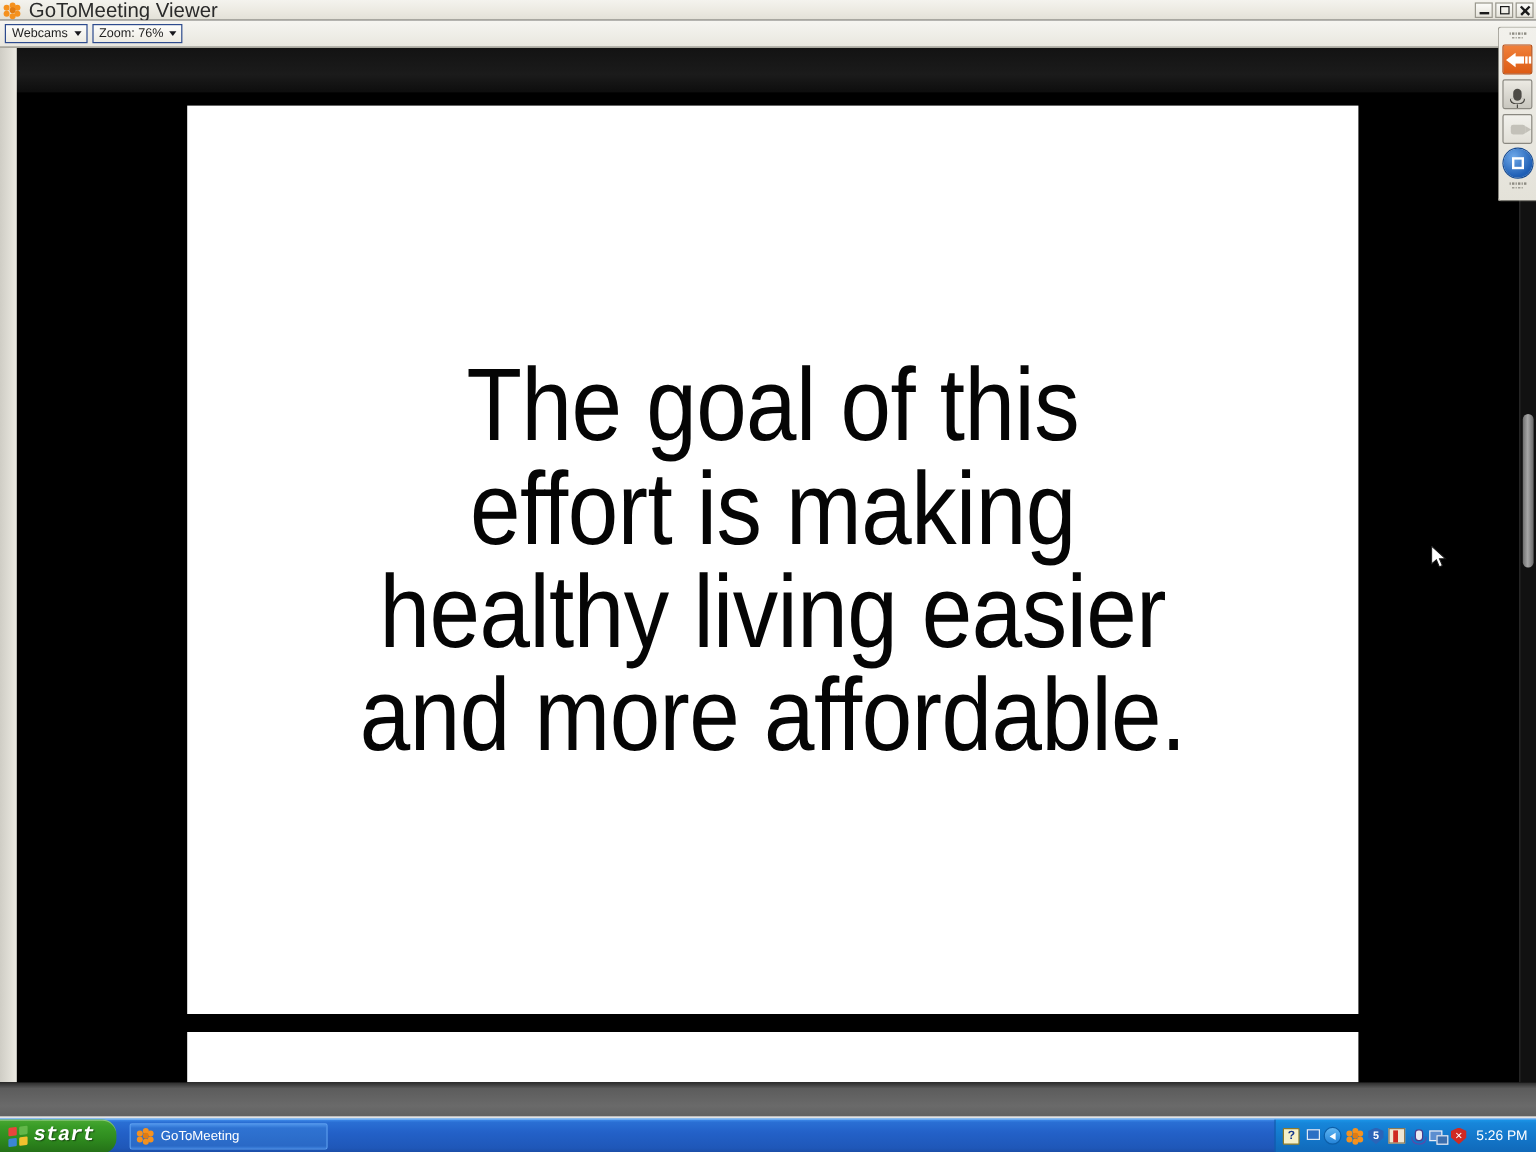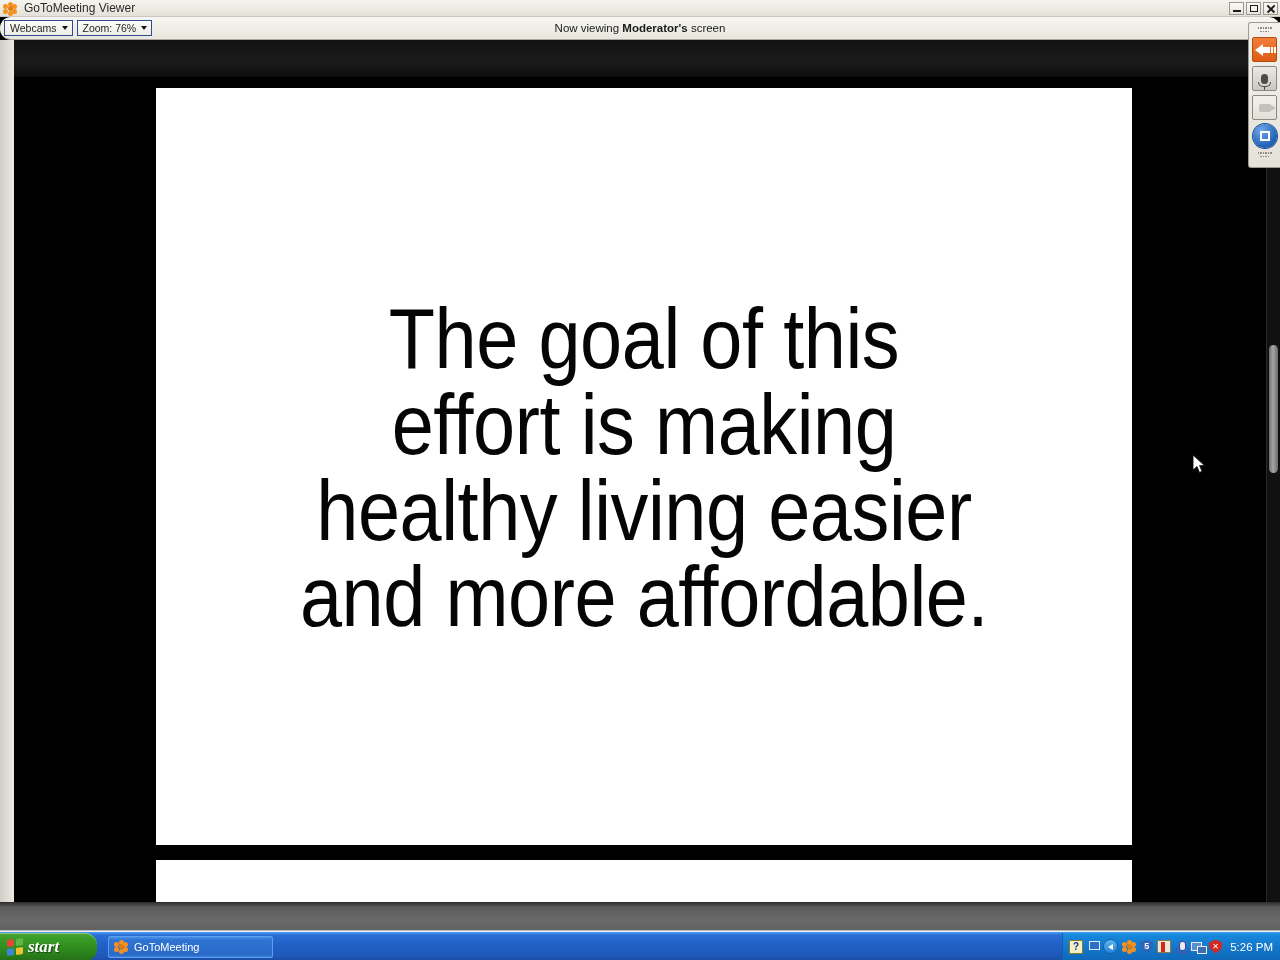--- a/index.html
+++ b/index.html
@@ -13,21 +13,21 @@
 
   
   .titlebar {
     position: absolute; left: 0; top: 0; width: 1280px; height: 17px;
     background: linear-gradient(to bottom, #f4f3ee 0%, #eceae2 55%, #e3e1d8 100%);
     border-bottom: 1px solid #c8c6bd;
     display: flex; align-items: center;
   }
   .tb-icon { width: 18px; height: 15px; margin-left: 3px; position: relative; }
   .tb-title {
-    font-size: 12px; color: #2b2b2b; margin-left: 3px;
+    font-size: 17px; color: #2b2b2b; margin-left: 3px;
     white-space: nowrap; line-height: 15px;
   }
   .tb-spacer { flex: 1; }
   .tb-buttons { display: flex; gap: 2px; margin-right: 2px; }
   .tb-btn {
     width: 15px; height: 13px;
     background: linear-gradient(to bottom,#fbfbf8,#e6e4db);
     border: 1px solid #9a988e;
     position: relative;
   }
@@ -52,21 +52,21 @@
   .flower i.p4 { left: 4.5px; top: 9.5px; }
   .flower i.p5 { left: 0px;  top: 7.2px; }
   .flower i.p6 { left: 0px;  top: 2.4px; }
   .flower i.pc { left: 4.5px; top: 4.8px; background:#e07b12; }
 
   
   .toolbar {
     position: absolute; left: 0; top: 17px; width: 1280px; height: 23px;
     background: linear-gradient(to bottom,#f6f5f1 0%,#efeee8 50%,#e8e6de 100%);
     border-bottom: 1px solid #a9a79d;
-    display: flex; align-items: center; border-radius: 11px;
+    display: flex; align-items: center;
   }
   .tbar-btn {
     height: 16px; margin-left: 4px; padding: 0 4px 0 5px;
     border: 1px solid #2d4b8e;
     background: linear-gradient(to bottom,#fdfdfb,#edebe3);
     font-size: 10.5px; color: #1f1f1f; line-height: 14px;
     display: flex; align-items: center; gap: 5px;
     white-space: nowrap; cursor: default;
   }
   .caret {
@@ -210,21 +210,21 @@
     display: flex; align-items: center;
   }
   .startbtn {
     width: 97px; height: 28px;
     background: linear-gradient(to bottom,#4aa832 0%,#399c27 20%,#2f8c1f 55%,#246f17 100%);
     border-radius: 0 12px 12px 0;
     display: flex; align-items: center; gap: 5px; padding-left: 7px;
     box-shadow: inset 0 1px 0 rgba(255,255,255,.35);
   }
   .startbtn .label {
-    font-family: Liberation Serif, serif;
+    font-family: Liberation Mono, monospace;
     font-style: italic; font-weight: bold; font-size: 17px; color: #fff;
     text-shadow: 1px 1px 1px rgba(0,0,0,.45);
   }
   .winflag { width: 16px; height: 16px; display: grid;
     grid-template-columns: 1fr 1fr; grid-template-rows: 1fr 1fr; gap: 1.5px;
     transform: skewY(-7deg); }
   .winflag i { display: block; border-radius: 1px; }
   .winflag i:nth-child(1){ background:#e8453c; }
   .winflag i:nth-child(2){ background:#63b74a; }
   .winflag i:nth-child(3){ background:#3b86d6; }
@@ -318,23 +318,20 @@
 
   <div class="toolbar">
     <div class="tbar-btn">
       <span>Webcams</span>
       <span class="caret"></span>
     </div>
     <div class="tbar-btn">
       <span>Zoom: 76%</span>
       <span class="caret"></span>
     </div>
-    <div class="nowviewing">
-      <span>Now viewing </span><b>Moderator's</b><span> screen</span>
-    </div>
   </div>
 
   <div class="viewer">
     <div class="viewer-topband"></div>
     <div class="viewer-leftband"></div>
 
     <div class="slide">
       <div class="slide-text">The goal of this effort is making healthy living easier and more affordable.</div>
     </div>
     <div class="slide-next"></div>

